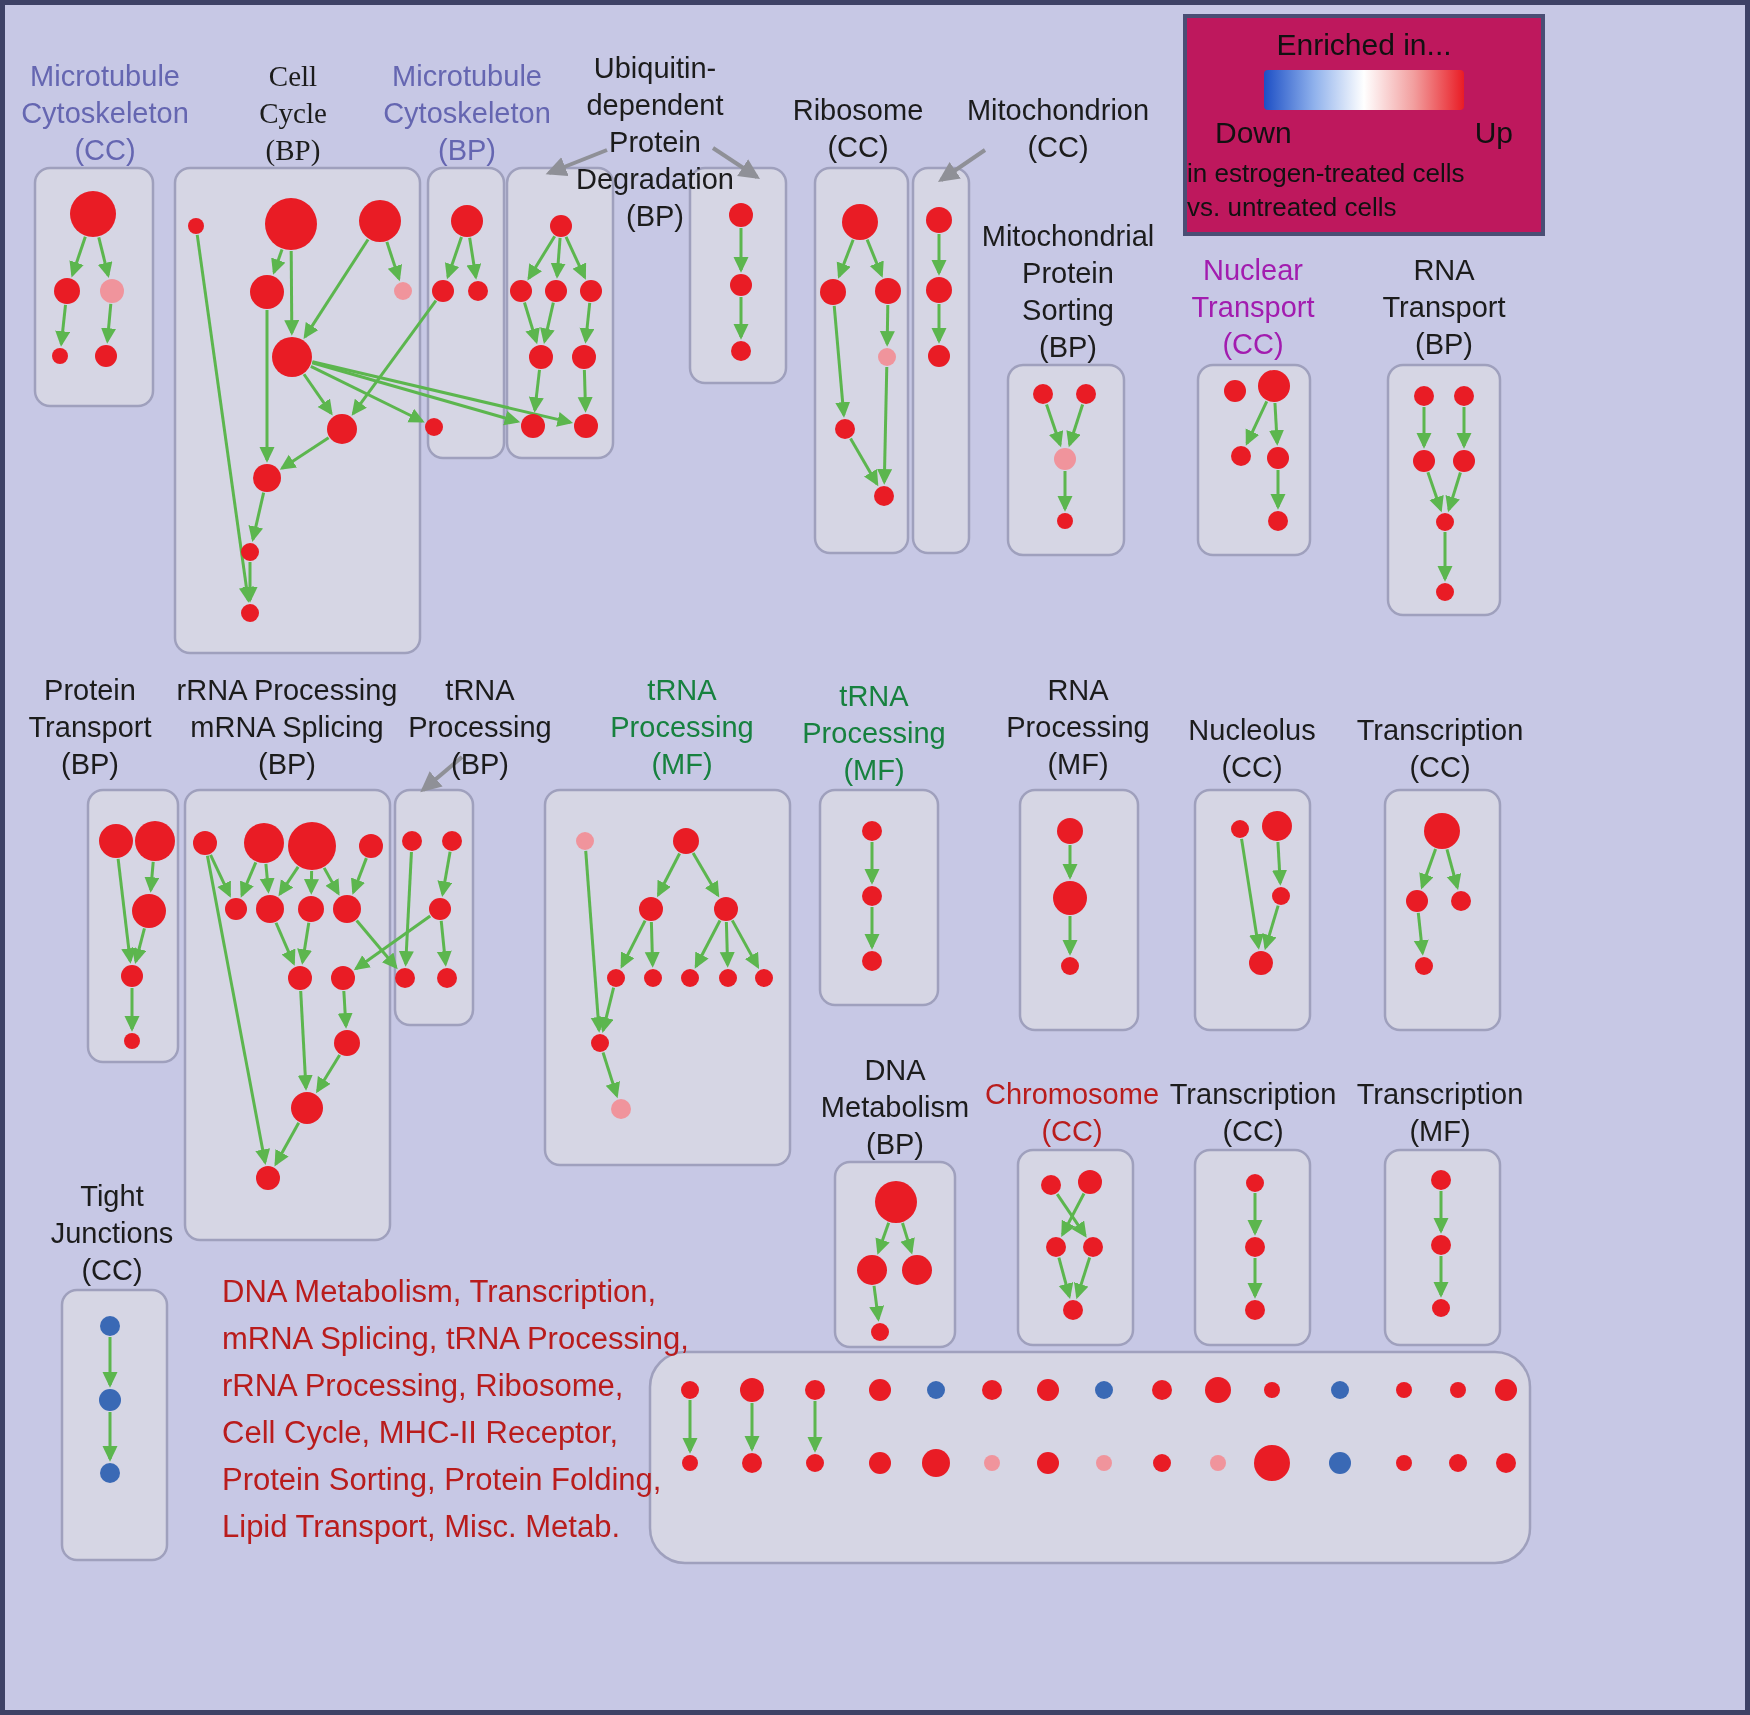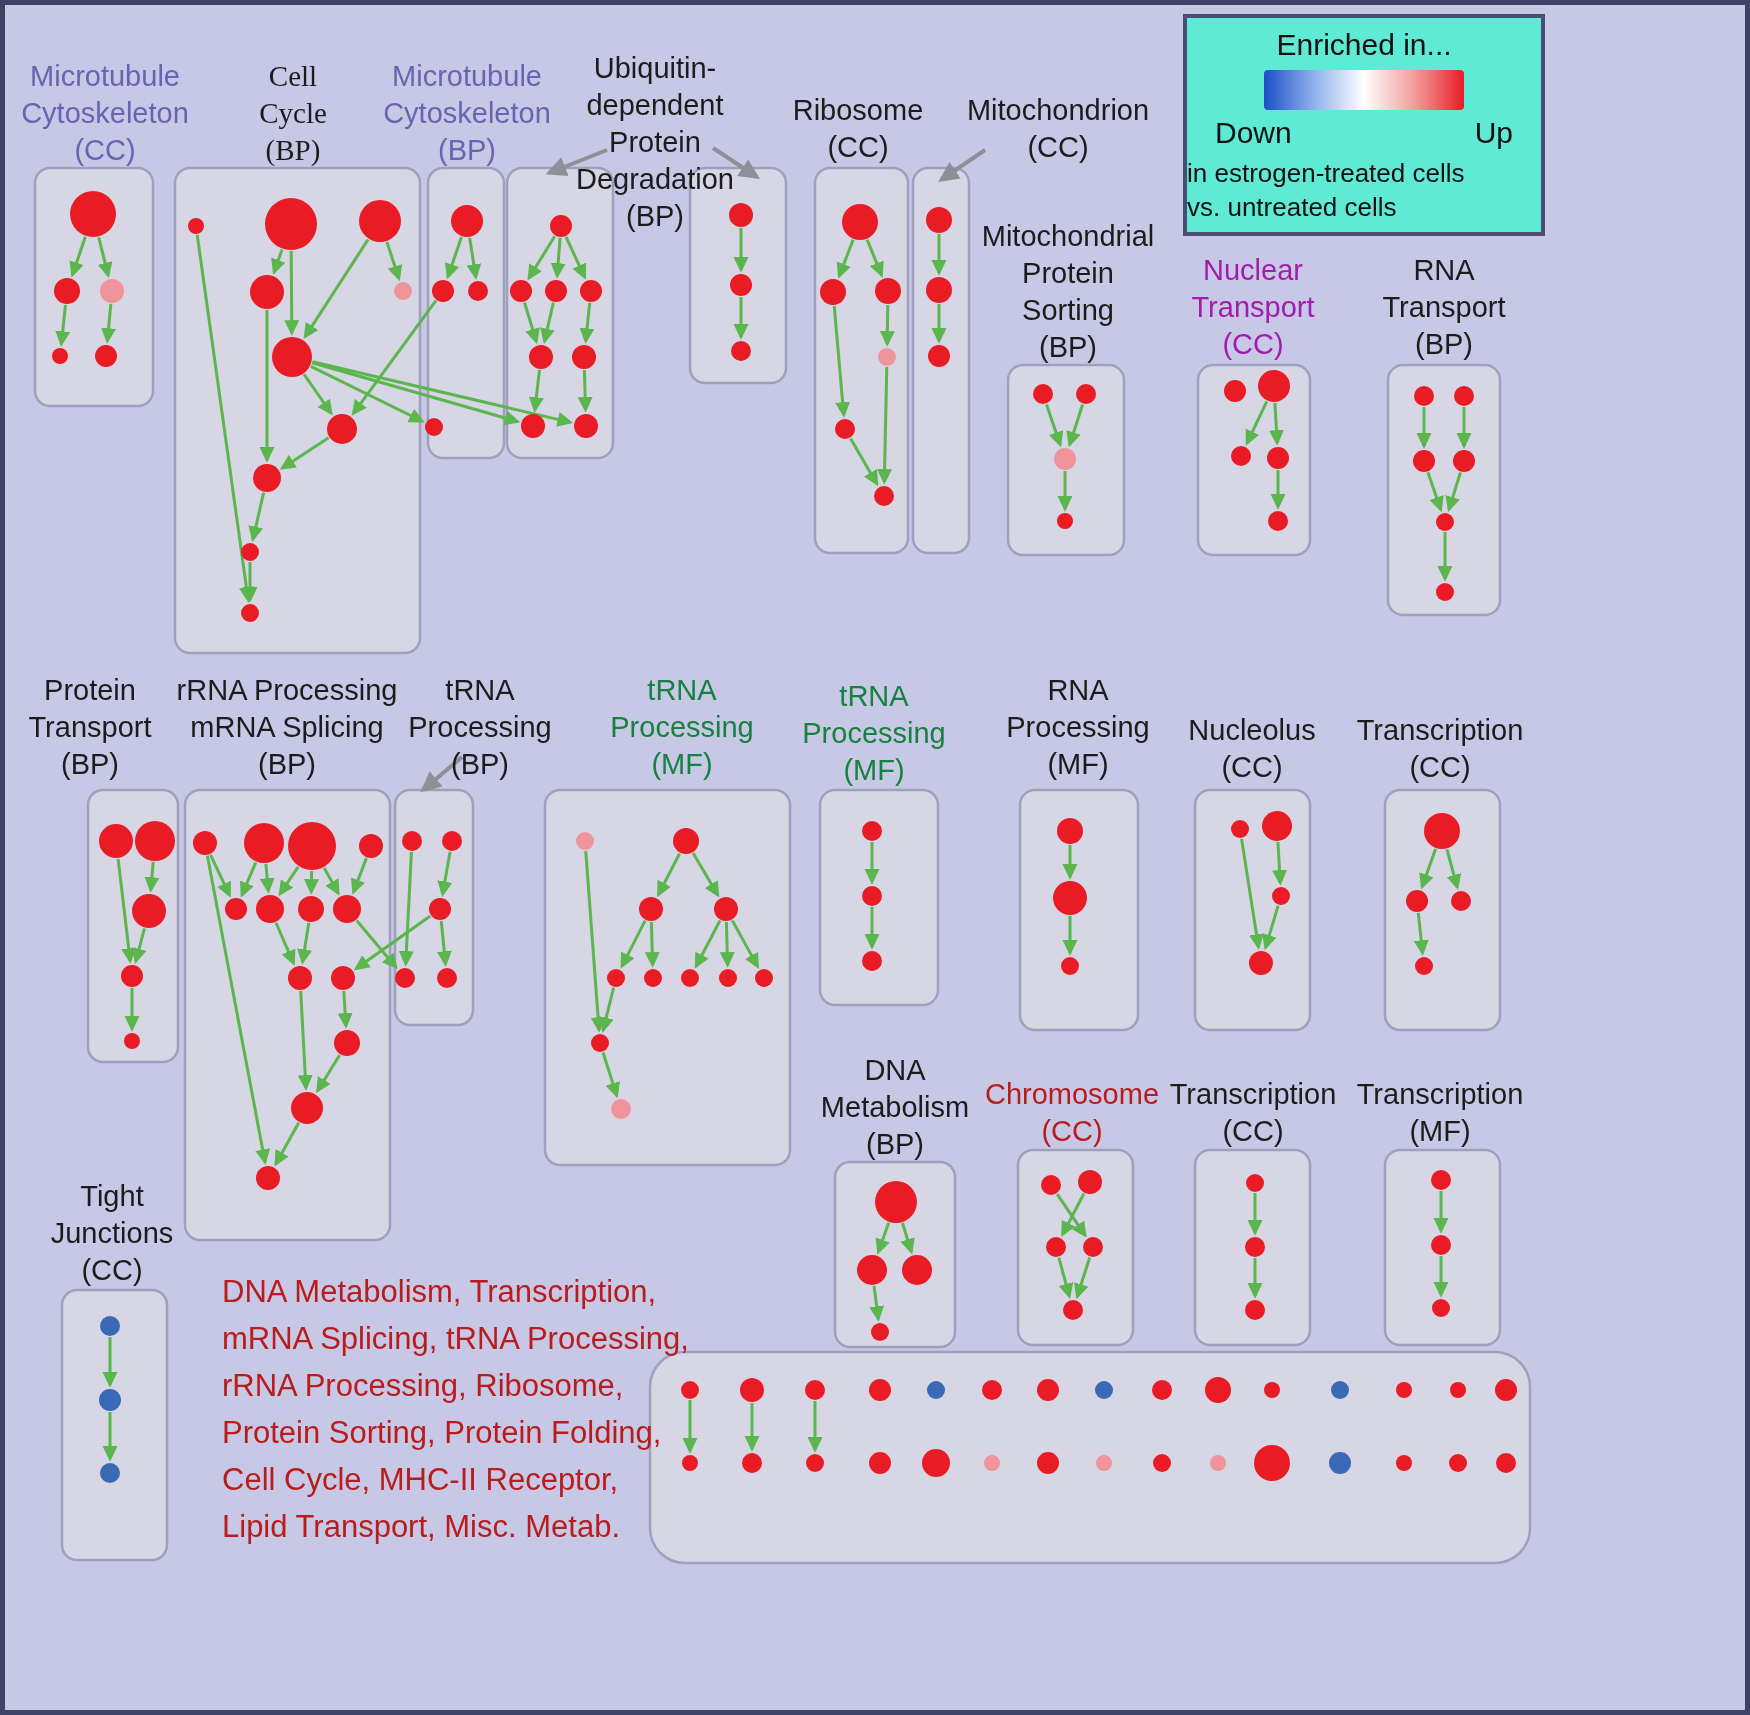--- a/index.html
+++ b/index.html
@@ -19,21 +19,21 @@
     line-height:37px;
     white-space:pre;
     color:#1c1c1c;
   }
   .footnote{
     position:absolute;left:222px;top:1268px;
     font-size:31px;line-height:47px;color:#b91c1c;
   }
   .legend{
     position:absolute;left:1183px;top:14px;width:362px;height:222px;
-    background:#5eead4;border:4px solid #4a4e74;box-sizing:border-box;
+    background:#be185d;border:4px solid #4a4e74;box-sizing:border-box;
   }
   .legend-title{position:absolute;left:0;right:0;top:10px;text-align:center;font-size:30px;color:#111;}
   .legend-bar{position:absolute;left:77px;top:52px;width:200px;height:40px;border-radius:4px;}
   .legend-row{position:absolute;left:0;right:0;top:98px;display:flex;justify-content:space-between;padding:0 28px;box-sizing:border-box;font-size:30px;color:#111;}
   .legend-sub{position:absolute;left:0;right:0;font-size:26px;color:#111;}
   .legend-sub1{top:140px;}
   .legend-sub2{top:174px;}
 </style>
 </head>
 <body>
@@ -410,18 +410,18 @@
       <span>Up</span>
     </div>
     <div class="legend-sub legend-sub1">in estrogen-treated cells</div>
     <div class="legend-sub legend-sub2">vs. untreated cells</div>
   </div>
 
   <div class="footnote" id="footnote">
       <div>DNA Metabolism, Transcription,</div>
       <div>mRNA Splicing, tRNA Processing,</div>
       <div>rRNA Processing, Ribosome,</div>
+      <div>Cell Cycle, MHC-II Receptor,</div>
       <div>Protein Sorting, Protein Folding,</div>
-      <div>Cell Cycle, MHC-II Receptor,</div>
       <div>Lipid Transport, Misc. Metab.</div>
     </div>
 
 </div>
 
 </body></html>

